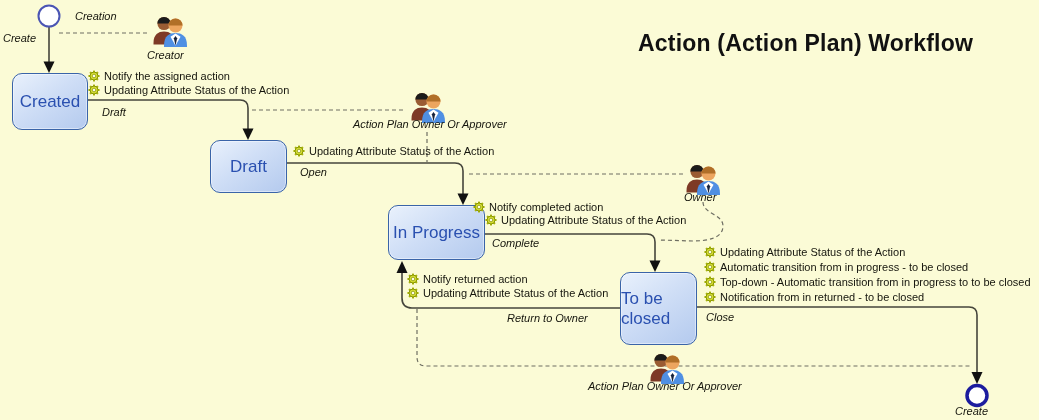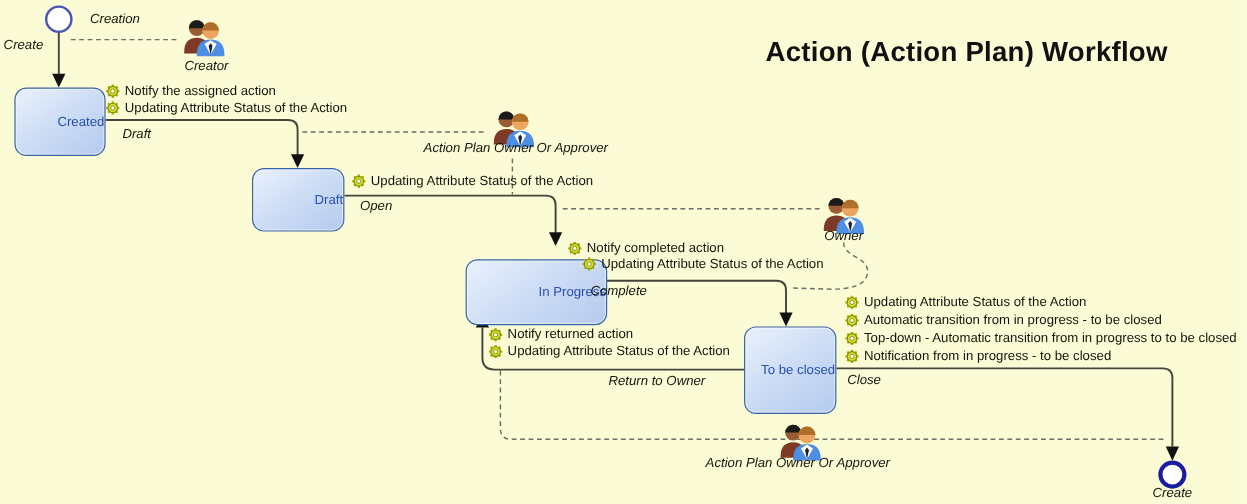--- a/index.html
+++ b/index.html
@@ -17,30 +17,30 @@
   .title{
     position:absolute;left:638px;top:30px;
     font-size:23px;font-weight:bold;color:#111111;
     white-space:nowrap;letter-spacing:0.2px;
   }
   .state{
     position:absolute;
     border:1.5px solid #3a64a8;border-radius:10px;
     background:linear-gradient(145deg,#e9f1fc 0%,#cfdef6 45%,#b4caee 100%);
     box-shadow:inset 0 0 0 1px rgba(255,255,255,0.45);
-    display:flex;align-items:center;justify-content:flex-end;
-    font-size:11px;color:#2a50b0;
+    display:flex;align-items:center;justify-content:center;
+    font-size:17px;color:#2a50b0;
     box-sizing:border-box;
   }
   .lbl{
     position:absolute;
     font-size:11px;color:#15150d;
     white-space:nowrap;line-height:12px;font-style:italic;
   }
-  .ctr{text-align:center;}
+  .ctr{text-align:left;}
   .fn{
     position:absolute;display:flex;align-items:center;gap:4px;
     font-size:11px;color:#15150d;white-space:nowrap;line-height:12px;
   }
   .fn svg{flex:none;display:block;}
   .person{position:absolute;display:block;}
 </style>
 </head>
 <body>
 
@@ -97,21 +97,21 @@
   </svg>
 
   <div class="title">Action (Action Plan) Workflow</div>
 
   <div class="state" style="left:12px;top:73px;width:76px;height:57px">
     <span>Created</span>
   </div>
   <div class="state" style="left:210px;top:140px;width:77px;height:53px">
     <span>Draft</span>
   </div>
-  <div class="state" style="left:388px;top:216px;width:118px;height:55px">
+  <div class="state" style="left:388px;top:205px;width:97px;height:55px">
     <span>In Progress</span>
   </div>
   <div class="state" style="left:620px;top:272px;width:77px;height:73px">
     <span>To be closed</span>
   </div>
 
   <div class="lbl" style="left:75px;top:10px">Creation</div>
   <div class="lbl" style="left:3px;top:32px">Create</div>
   <div class="lbl ctr" style="left:955px;top:405px;width:44px">Create</div>
 
@@ -189,21 +189,21 @@
   <div class="fn" style="left:704px;top:276px">
     <svg width="12" height="12">
         <use href="#sym-gear"></use>
       </svg>
     <span>Top-down - Automatic transition from in progress to to be closed</span>
   </div>
   <div class="fn" style="left:704px;top:291px">
     <svg width="12" height="12">
         <use href="#sym-gear"></use>
       </svg>
-    <span>Notification from in progress - to be closed</span>
+    <span>Notification from in returned - to be closed</span>
   </div>
 
   <div class="fn" style="left:407px;top:273px">
     <svg width="12" height="12">
         <use href="#sym-gear"></use>
       </svg>
     <span>Notify returned action</span>
   </div>
   <div class="fn" style="left:407px;top:287px">
     <svg width="12" height="12">

